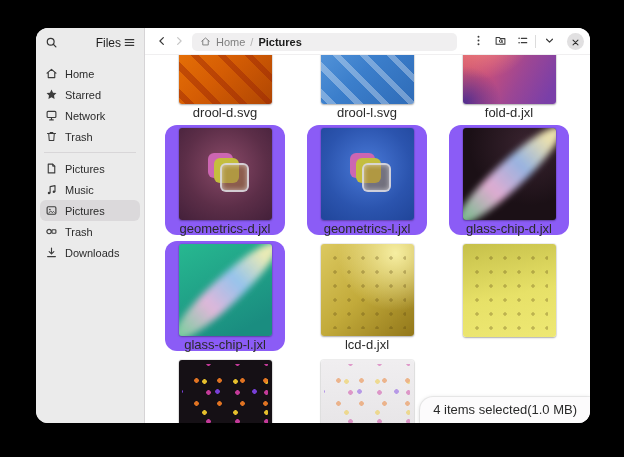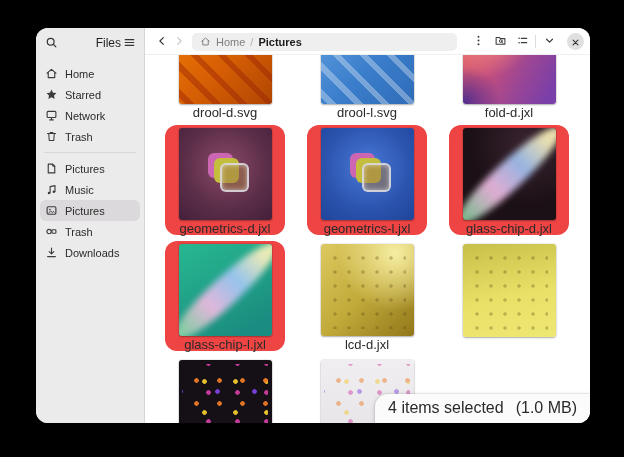--- a/index.html
+++ b/index.html
@@ -59,21 +59,21 @@
   }
   .close-btn svg{width:9px;height:9px;}
   
   .content{position:relative;flex:1;background:#fff;overflow:hidden;}
   .grid{
     position:absolute;left:20px;top:-46px;
     display:grid;grid-template-columns:repeat(3,120px);
     grid-auto-rows:110px;column-gap:22px;row-gap:6px;
   }
   .cell{border-radius:12px;display:flex;flex-direction:column;align-items:center;padding-top:3px;box-sizing:border-box;}
-  .cell.selected{background:#ef4444;justify-content:center;}
+  .cell.selected{background:#8b5cf6;justify-content:center;}
   .thumb{
     width:93px;height:93px;border-radius:3px;position:relative;overflow:hidden;
     box-shadow:0 1px 2px rgba(0,0,0,.28),0 0 0 1px rgba(0,0,0,.06);
   }
   .fname{font-size:13px;line-height:13px;color:#2a2a2a;margin-top:2px;white-space:nowrap;}
   
   .t-drool-d{background:linear-gradient(135deg,#f07b07 0%,#d55d04 55%,#b04603 100%);}
   .t-drool-d::after{content:"";position:absolute;inset:-25%;
     background:repeating-linear-gradient(45deg,rgba(150,32,5,.42) 0 6px,transparent 6px 19px);}
   .t-drool-l{background:linear-gradient(135deg,#61a0e0 0%,#3b7ecb 55%,#2f6cb8 100%);}
@@ -114,21 +114,21 @@
       radial-gradient(rgba(240,200,45,.95) 2px,transparent 2.6px),
       radial-gradient(rgba(125,65,225,.95) 2px,transparent 2.6px);
     background-size:23px 23px,29px 29px,31px 31px,37px 37px;
     background-position:3px 5px,12px 14px,7px 2px,17px 9px;}
   .t-neogeo-l{background:linear-gradient(180deg,#f0eef0,#e4e2e4);}
   .t-neogeo-l::after{opacity:.5;}
   
   .statusbar{
     position:absolute;right:0;bottom:0;background:#fcfbfc;
     border-radius:13px 0 0 0;padding:5px 13px 6px 13px;
-    font-size:16px;color:#2a2a2a;display:flex;gap:12px;white-space:nowrap;
+    font-size:13px;color:#2a2a2a;display:flex;gap:0;white-space:nowrap;
     box-shadow:0 1px 5px rgba(0,0,0,.18),0 0 0 1px rgba(0,0,0,.05);
     justify-content:flex-end;
   }
 </style>
 </head>
 <body>
 
 <div class="window">
 
   <div class="sidebar">

